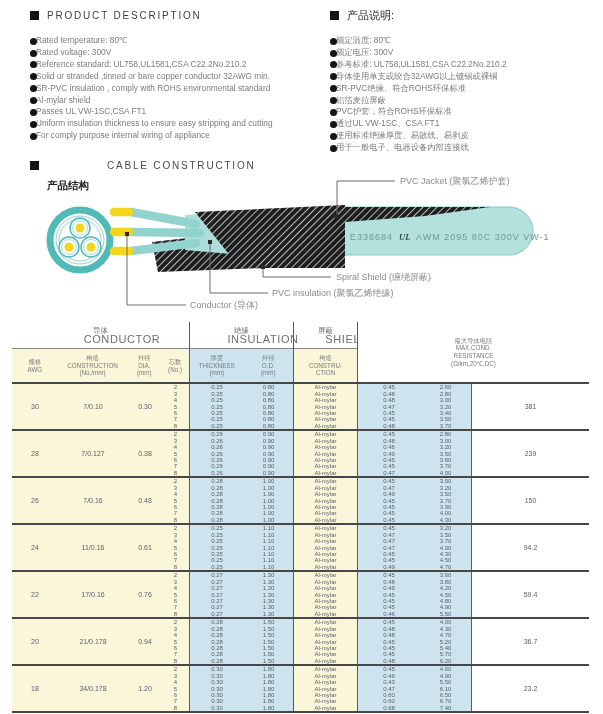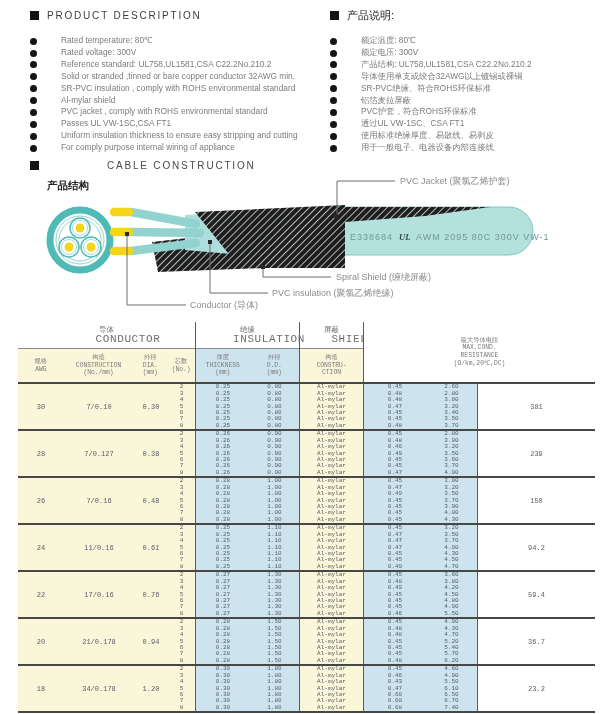--- a/index.html
+++ b/index.html
@@ -11,36 +11,36 @@
 
   
   .sec{position:absolute;top:8px;}
   .sec-en{left:30px;width:296px;}
   .sec-cn{left:330px;width:268px;}
   .sec-title{display:flex;align-items:center;margin-bottom:13px;height:14px;}
   .sq{width:9px;height:9px;background:#141414;margin-right:8px;flex:0 0 auto;}
   .sec-title .t-en{font-size:10px;letter-spacing:1.8px;color:#3c3c3c;}
   .sec-title .t-cn{font-size:11px;font-weight:normal;color:#222;}
   ul.bullets{list-style:none;margin:0;padding:0;}
-  ul.bullets li{position:relative;padding-left:31px;font-size:8.3px;line-height:11.9px;color:#7b7b7b;white-space:nowrap;}
+  ul.bullets li{position:relative;padding-left:6px;font-size:8.3px;line-height:11.9px;color:#7b7b7b;white-space:nowrap;}
   ul.bullets li .dot{position:absolute;left:0;top:2.6px;width:7px;height:7px;border-radius:50%;background:#141414;}
 
   
   .sec2{position:absolute;left:30px;top:158px;display:flex;align-items:center;height:14px;}
   .sec2 .t-cn{font-size:10.5px;font-weight:bold;color:#222;margin-right:18px;margin-top:41px;}
   .sec2 .t-en{font-size:10px;letter-spacing:1.8px;color:#4a4a4a;text-align:center;}
 
   
   svg.diagram{position:absolute;left:0;top:0;width:603px;height:320px;}
   .lbl{font-size:9px;fill:#8d8d8d;font-family:"Liberation Sans",sans-serif;}
   .mark{font-size:9px;fill:#6f9a96;letter-spacing:1px;font-family:"Liberation Sans",sans-serif;}
   .ulmark{font-size:8.5px;font-weight:bold;font-style:italic;fill:#2a4a48;font-family:"Liberation Serif",serif;}
 
   
-  .tbl{position:absolute;left:18px;top:322px;width:577px;font-size:6px;color:#5a6068;font-family:Liberation Mono, monospace;}
+  .tbl{position:absolute;left:12px;top:322px;width:577px;font-size:6px;color:#5a6068;}
   .thead{display:flex;border-bottom:2px solid #474747;}
   .hg{border-right:1px solid #5a5a5a;}
   .hg:last-child{border-right:none;}
   .hg-top{height:27px;border-bottom:1px solid #8a8a8a;display:flex;flex-direction:column;justify-content:center;align-items:center;color:#6e6e6e;}
   .hg-top .cn{font-size:7.5px;line-height:9px;}
   .hg-top .en{font-size:11px;letter-spacing:.6px;line-height:9px;margin-left:43px;}
   .hg-sub{height:33px;display:flex;}
   .hc{display:flex;flex-direction:column;justify-content:center;align-items:center;text-align:center;color:#7a7a7a;}
   .hc span{font-size:6.3px;line-height:7.4px;display:block;}
   .res-h{display:flex;flex-direction:column;justify-content:center;align-items:center;background:#fff;color:#7a7a7a;}
@@ -87,23 +87,20 @@
   </li>
 
   <li>
     <span class="dot"></span><span>SR-PVC insulation , comply with ROHS environmental standard</span>
   </li>
 
   <li>
     <span class="dot"></span><span>Al-mylar shield</span>
   </li>
 
-  <li>
-    <span class="dot"></span><span>PVC jacket , comply with ROHS environmental standard</span>
-  </li>
 
   <li>
     <span class="dot"></span><span>Passes UL VW-1SC,CSA FT1</span>
   </li>
 
   <li>
     <span class="dot"></span><span>Uniform insulation thickness to ensure easy stripping and cutting</span>
   </li>
 
   <li>
@@ -120,21 +117,21 @@
   <ul class="bullets">
   <li>
     <span class="dot"></span><span>额定温度: 80℃</span>
   </li>
 
   <li>
     <span class="dot"></span><span>额定电压: 300V</span>
   </li>
 
   <li>
-    <span class="dot"></span><span>产品结构: UL758,UL1581,CSA C22.2No.210.2</span>
+    <span class="dot"></span><span>参考标准: UL758,UL1581,CSA C22.2No.210.2</span>
   </li>
 
   <li>
     <span class="dot"></span><span>导体使用单支或绞合32AWG以上镀锡或裸铜</span>
   </li>
 
   <li>
     <span class="dot"></span><span>SR-PVC绝缘、符合ROHS环保标准</span>
   </li>
 

